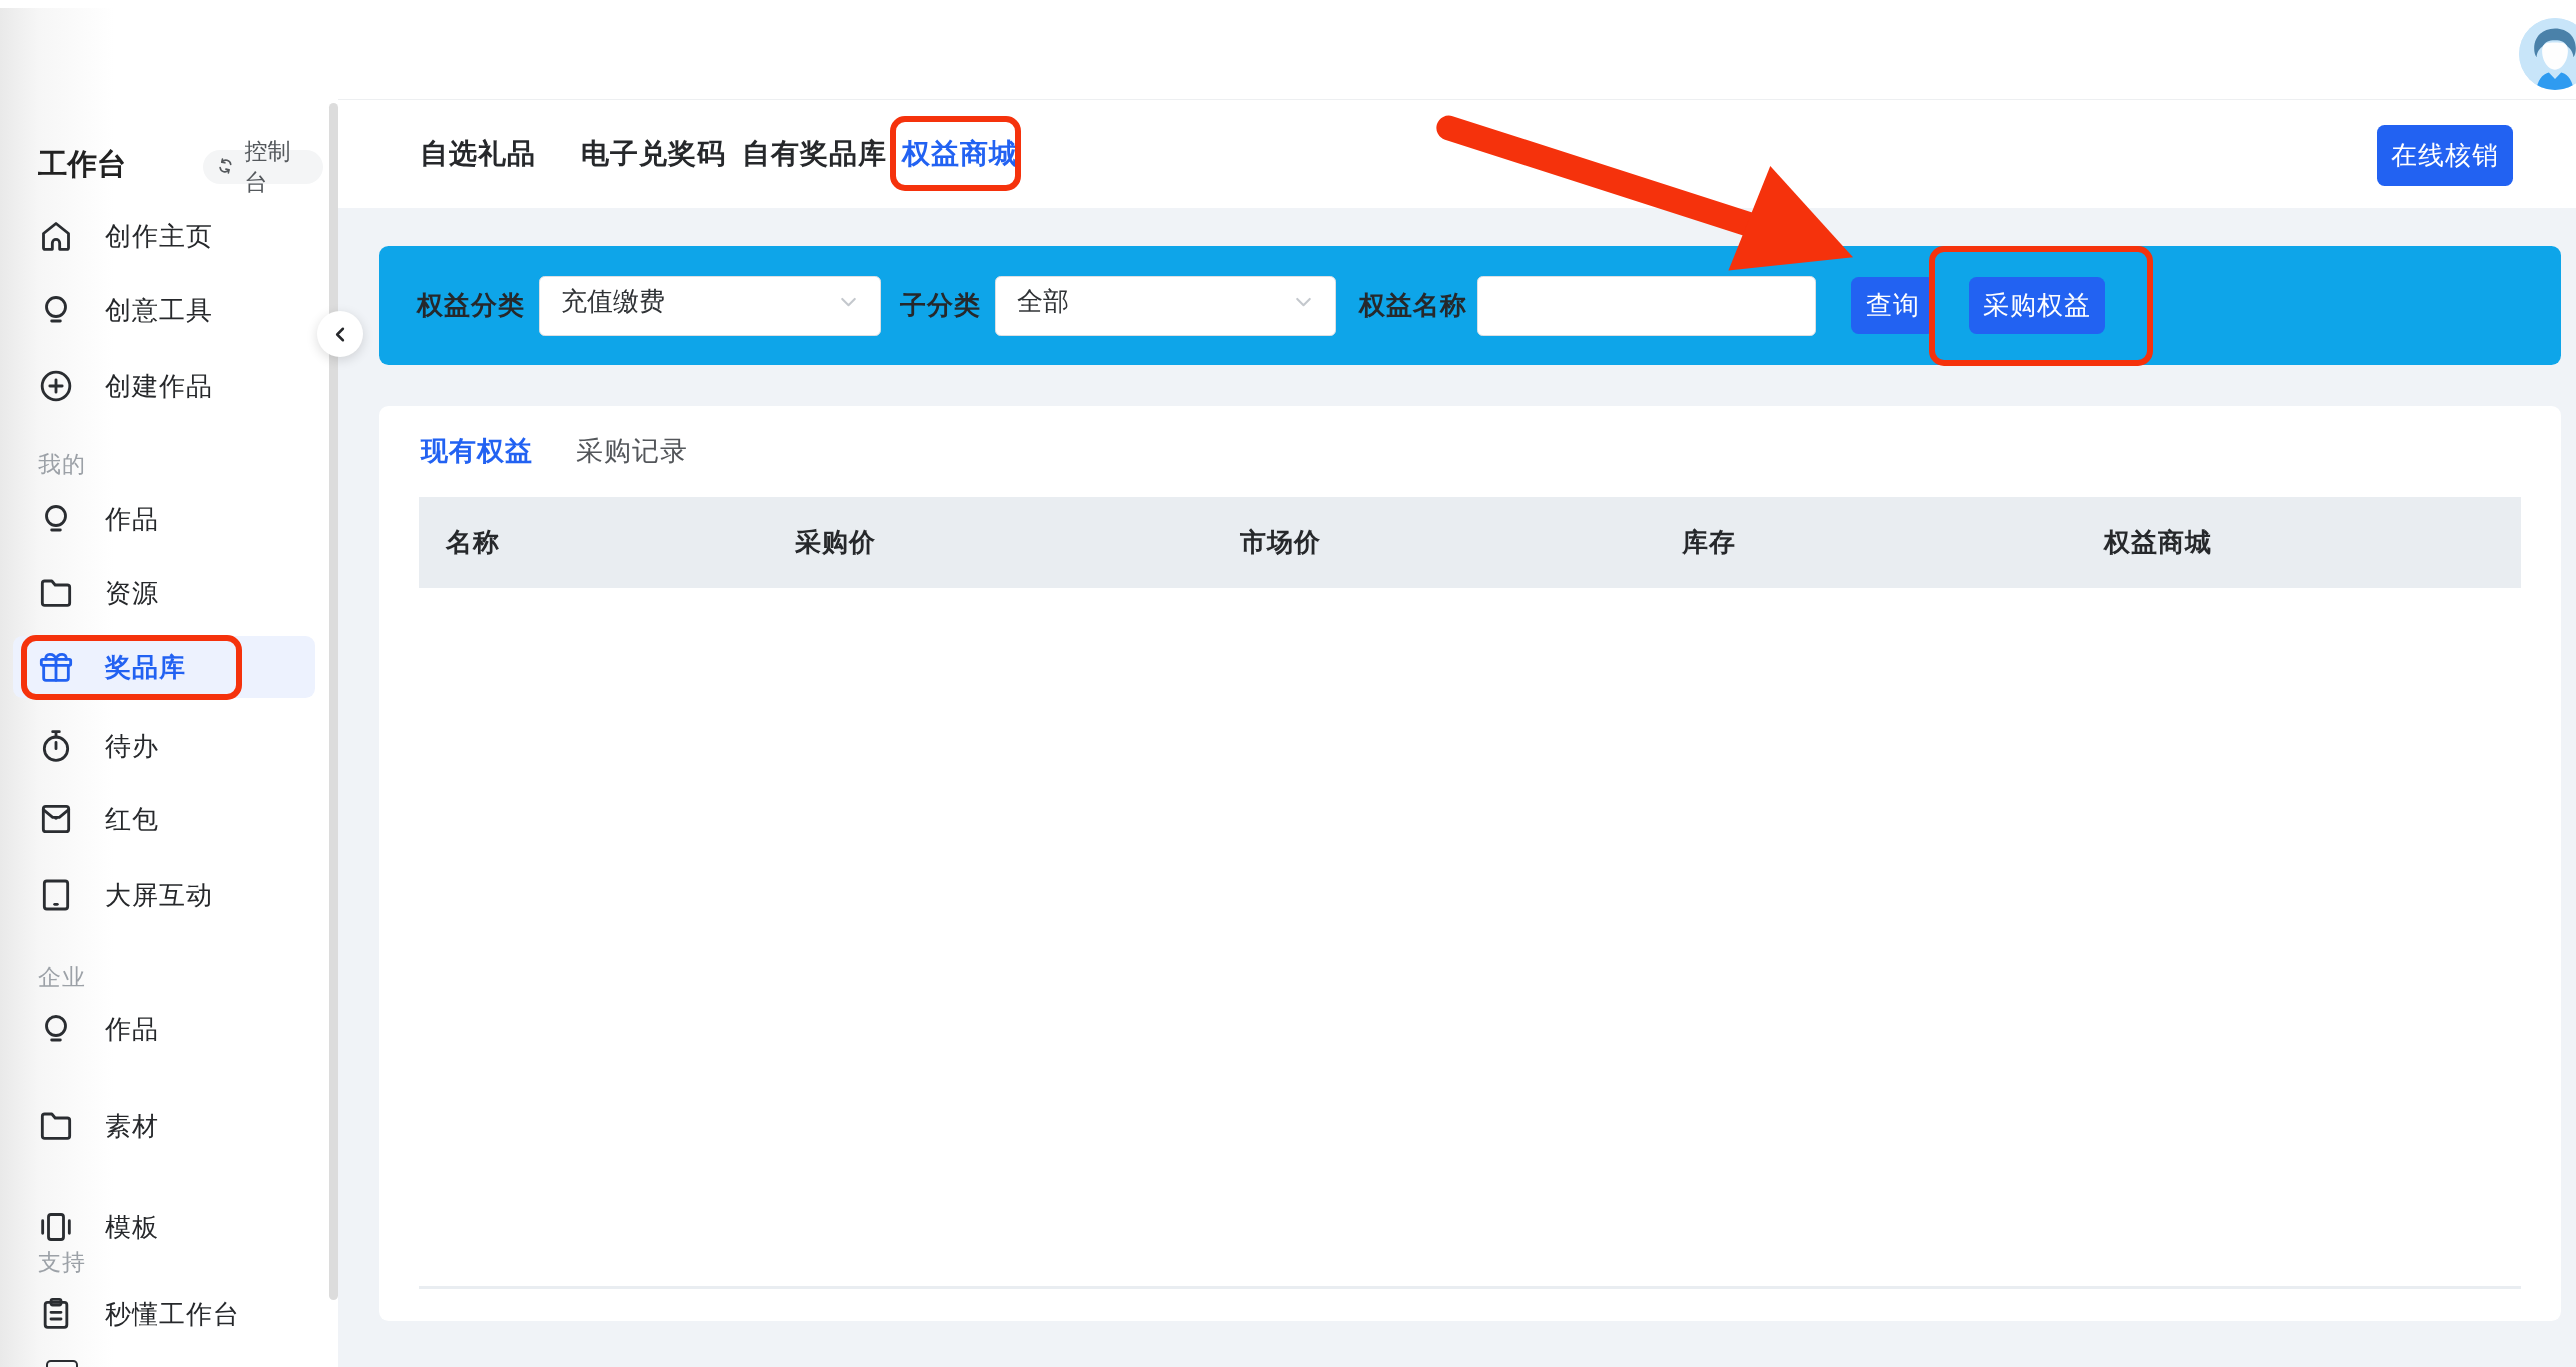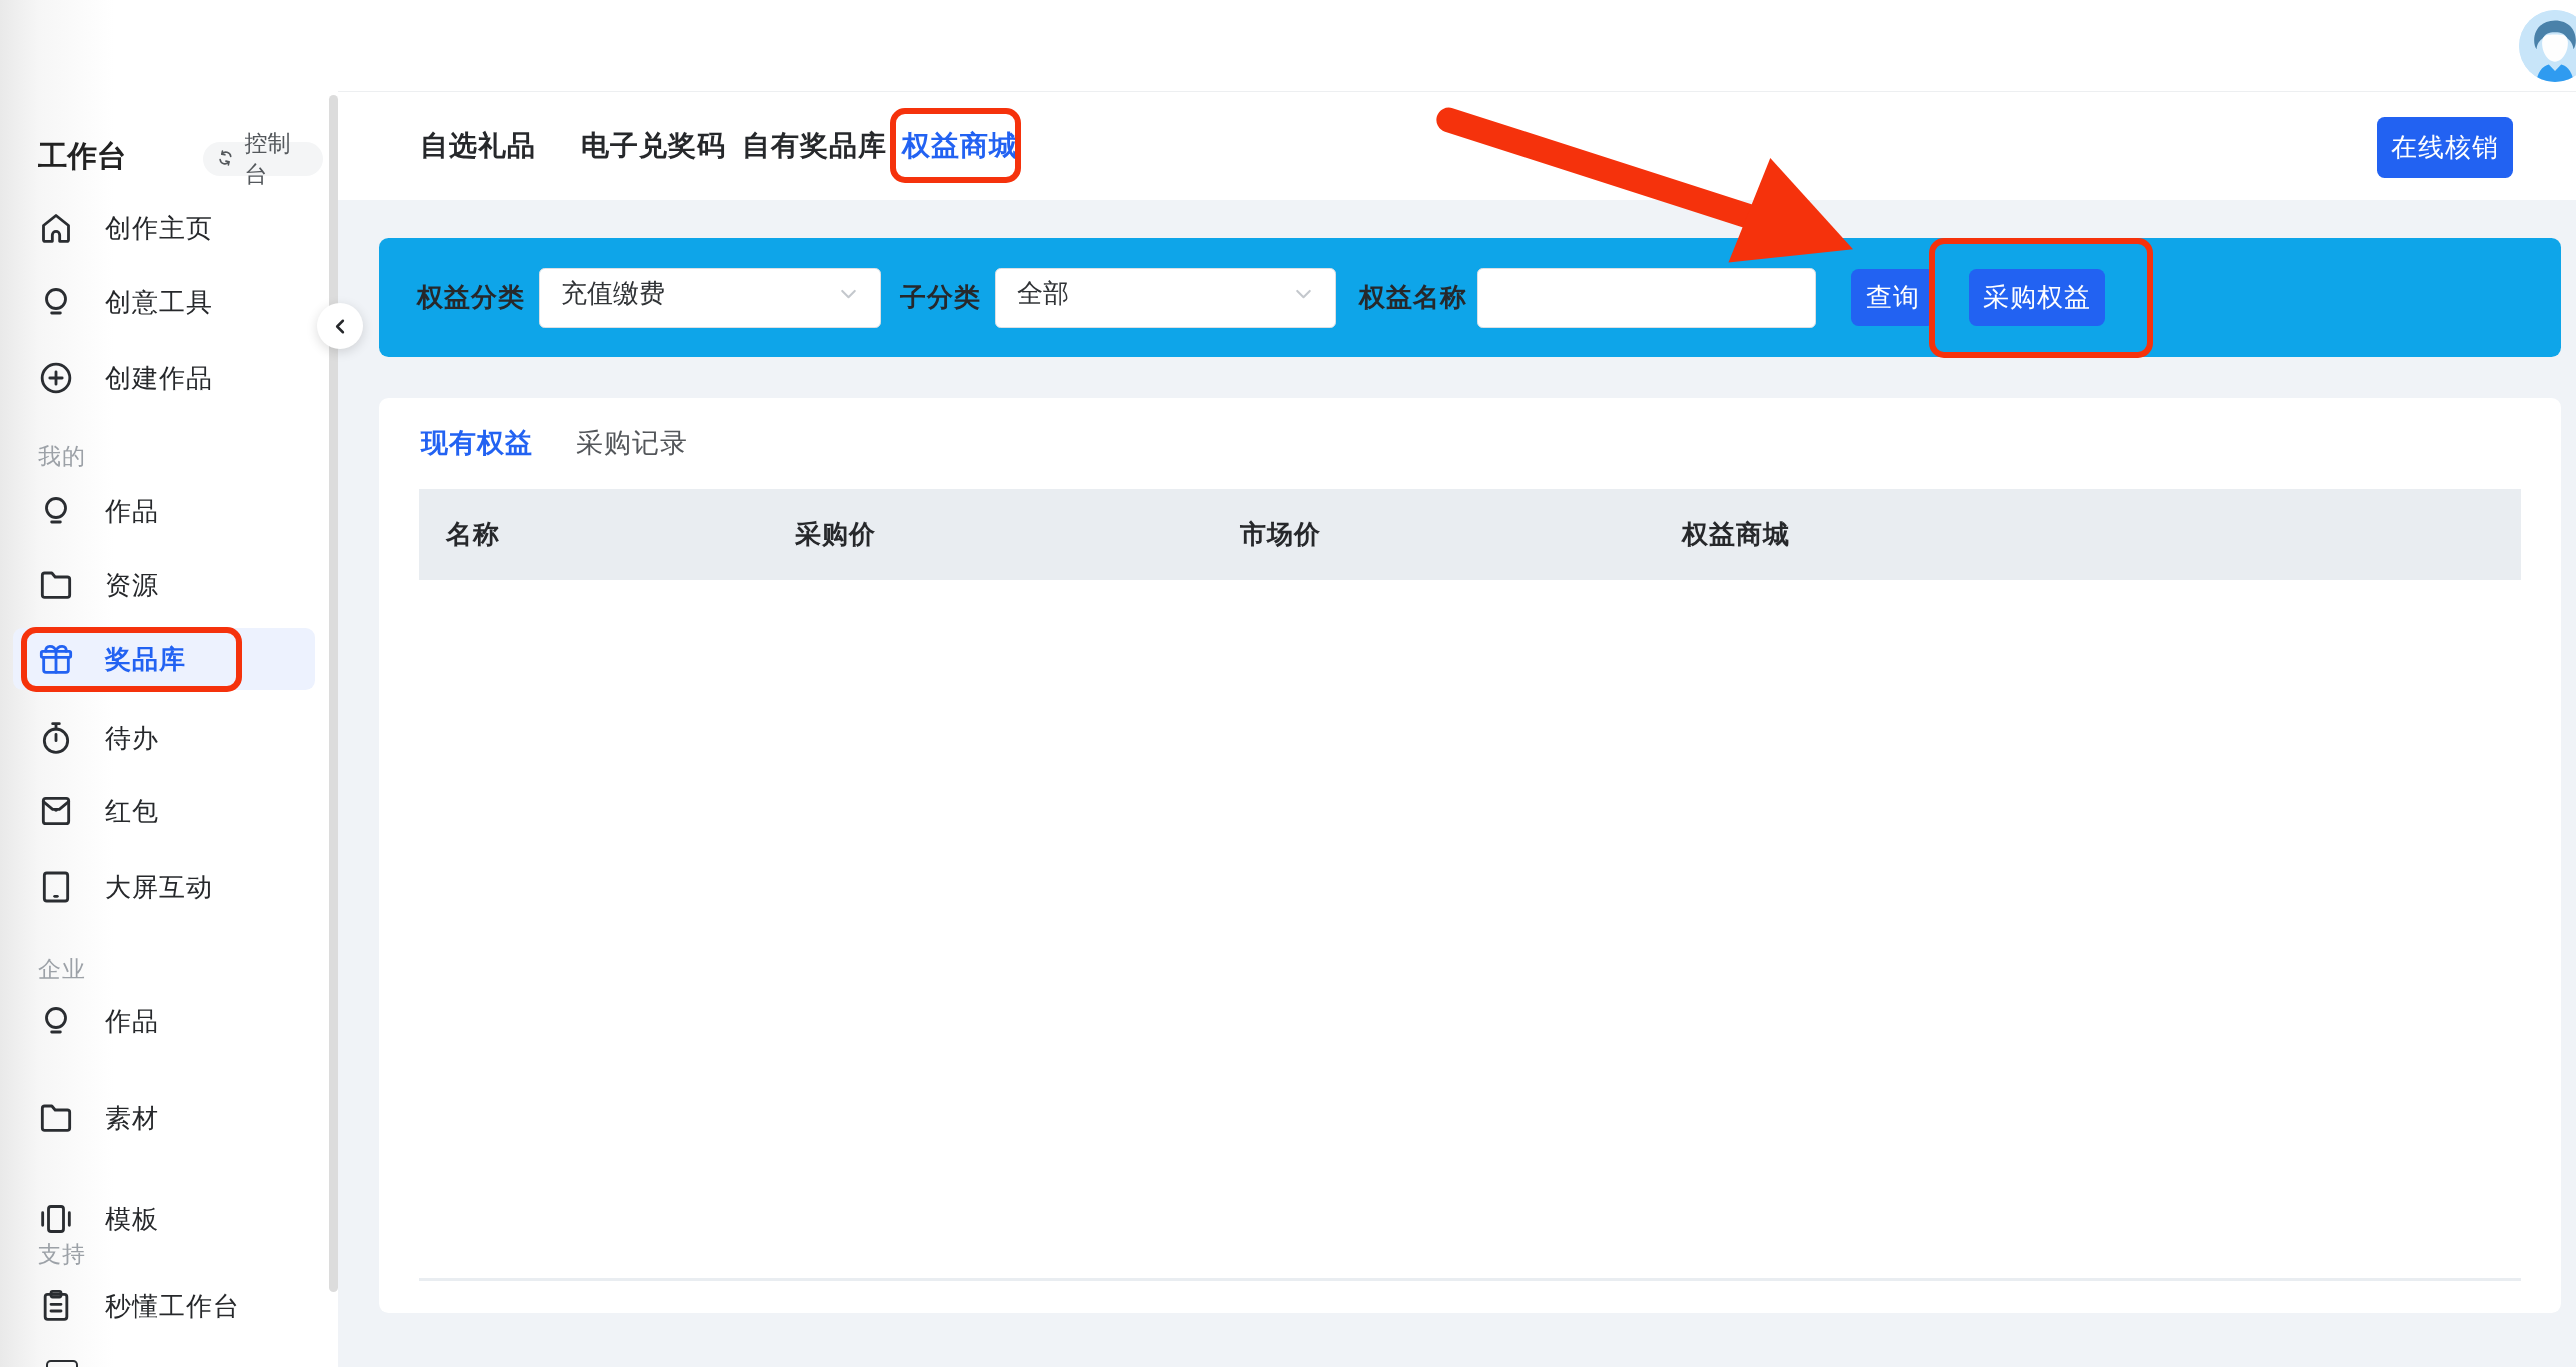--- a/index.html
+++ b/index.html
@@ -1,21 +1,21 @@
 <!DOCTYPE html>
 <html style="--blue: #2262F2; --red: #F5320C; --active-bg: #EDF2FE;font-size:15px"><head>
 <meta charset="utf-8">
 <style>
   * { margin:0; padding:0; box-sizing:border-box; }
   html,body { width:2576px; height:1368px; overflow:hidden; }
   body {
     font-family:"Liberation Sans","DejaVu Sans",sans-serif;
     color:#26282B; background:#fff; position:relative;
   }
-  #app { position:absolute; inset:0; }
+  #app { position:absolute; inset:0;margin-top:8px; }
 
   
   .sidebar {
     position:absolute; left:0; top:0; width:338px; height:100%;
     background:linear-gradient(90deg,#E9E9E9 0px,#F6F6F6 38px,#FFFFFF 114px);
     z-index:5;
   }
   .side-header { position:absolute; left:38px; top:135px; width:285px; height:46px; }
   .side-title { font-size:29.5px; font-weight:700; color:#222; line-height:42px; }
   .console-pill {
@@ -292,20 +292,21 @@
 
       <div class="main-card">
         <div class="subtabs" id="subtabs-host">
             <div class="subtab active">现有权益</div>
             <div class="subtab">采购记录</div>
           </div>
         <div class="table-header" id="table-header-host">
             <div class="th">名称</div>
             <div class="th">采购价</div>
             <div class="th">市场价</div>
+            <div class="th">库存</div>
             <div class="th">权益商城</div>
           </div>
         <div class="card-divider"></div>
       </div>
 
     </div>
   </div>
 
   <div class="annotations">
     <div class="red-box rb-tab"></div>

